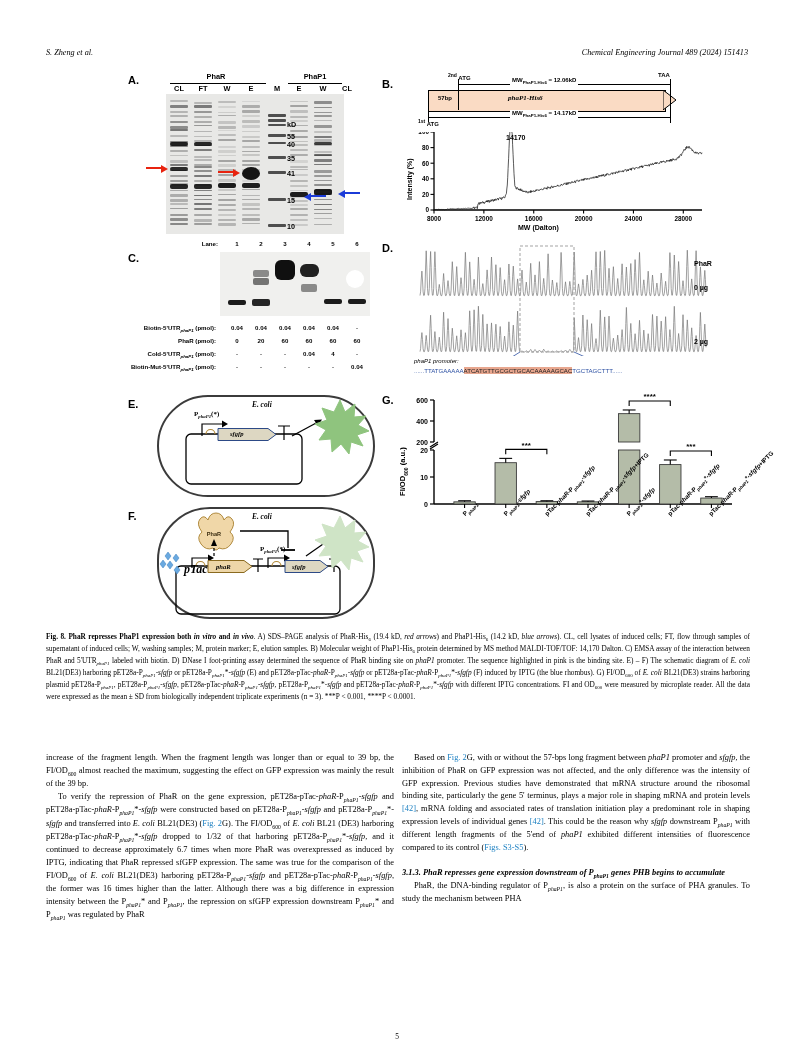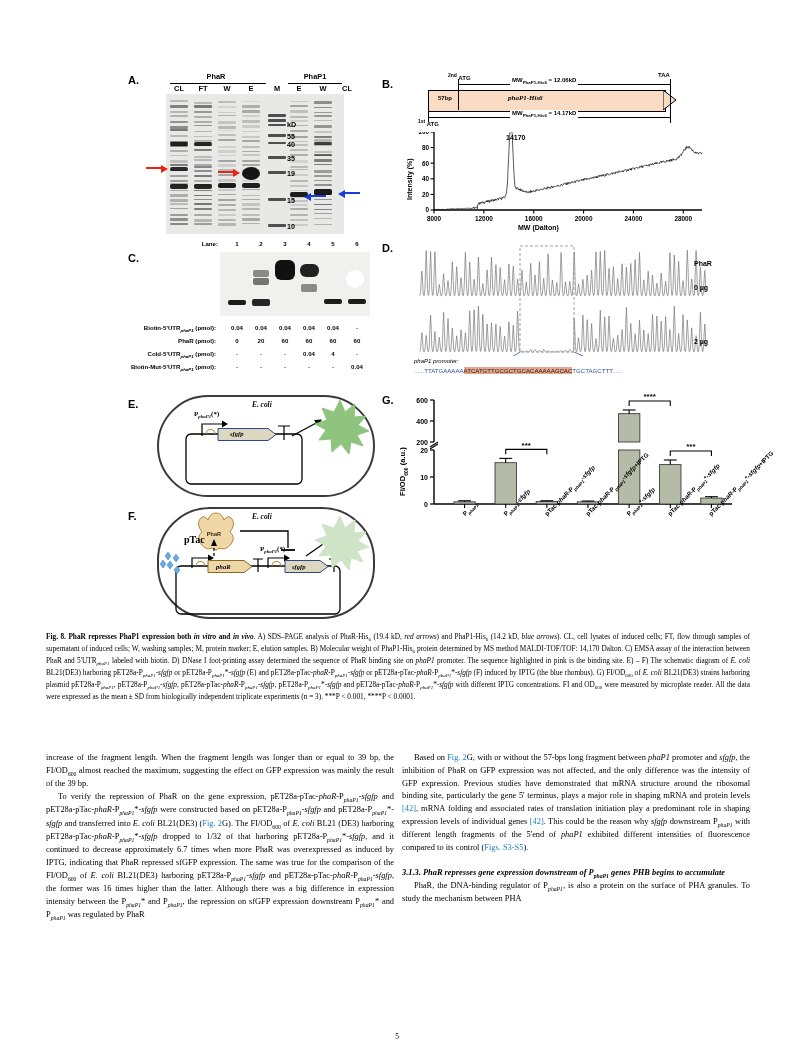--- a/index.html
+++ b/index.html
@@ -97,20 +97,24 @@
   .lnk{color:#1a7fc1;}
   sub{font-size:.68em;}
 
   .pageno{position:absolute;top:1032px;left:0;width:794px;text-align:center;font-size:7.4px;}
 </style>
 </head>
 <body>
 
 <div class="page">
 
+  <div class="runhead">
+    <span>S. Zheng et al.</span>
+    <span class="r">Chemical Engineering Journal 489 (2024) 151413</span>
+  </div>
 
   <div class="figure">
 
     <div id="panelA">
       <div class="plabel" style="left:-12px;top:2px;">A.</div>
       <div class="gelwrap" id="gelA">
           <div class="band" style="left: 4px; width: 18px; top: 6.19587px; height: 1.92774px; opacity: 0.32; background: rgb(85, 85, 85);"></div>
           <div class="band" style="left: 4px; width: 18px; top: 11.4416px; height: 2.45313px; opacity: 0.7; background: rgb(85, 85, 85);"></div>
           <div class="band" style="left: 4px; width: 18px; top: 17.1407px; height: 1.46785px; opacity: 0.35; background: rgb(85, 85, 85);"></div>
           <div class="band" style="left: 4px; width: 18px; top: 20.8471px; height: 1.92025px; opacity: 0.37; background: rgb(85, 85, 85);"></div>
@@ -300,21 +304,21 @@
           <div class="ghdr" style="left: 76px; top: 12px; width: 22px;">W</div>
           <div class="ghdr" style="left: 100px; top: 12px; width: 22px;">E</div>
           <div class="ghdr" style="left: 126px; top: 12px; width: 22px;">M</div>
           <div class="ghdr" style="left: 148px; top: 12px; width: 22px;">E</div>
           <div class="ghdr" style="left: 172px; top: 12px; width: 22px;">W</div>
           <div class="ghdr" style="left: 196px; top: 12px; width: 22px;">CL</div>
           <div class="mwlab" style="left: 147px; top: 48px;">kD</div>
           <div class="mwlab" style="left: 147px; top: 60px;">55</div>
           <div class="mwlab" style="left: 147px; top: 68px;">40</div>
           <div class="mwlab" style="left: 147px; top: 82px;">35</div>
-          <div class="mwlab" style="left: 147px; top: 97px;">19</div>
+          <div class="mwlab" style="left: 147px; top: 97px;">41</div>
           <div class="mwlab" style="left: 147px; top: 124px;">15</div>
           <div class="mwlab" style="left: 147px; top: 150px;">10</div>
           <div class="arrow-r" style="left: 6px; top: 95px;"></div>
           <div class="arrow-r" style="left: 78px; top: 99px;"></div>
           <div class="arrow-bl" style="left: 170px; top: 123px;"></div>
           <div class="arrow-bl" style="left: 204px; top: 120px;"></div>
         </div>
     </div>
 
     <div id="panelB">
@@ -512,21 +516,21 @@
 
         <path d="M100 27 L148 27 L148 44" stroke="#000" stroke-width="1.3" fill="none"></path>
         <path d="M141 46 L155 46" stroke="#000" stroke-width="1.8" fill="none"></path>
 
         <line x1="166" y1="52" x2="186" y2="38" stroke="#000" stroke-width="1.2"></line>
         <polygon points="190,35.5 182,36 186,42" fill="#000"></polygon>
 
         <polygon points="200,12 205,24 215,16 214,29 226,28 218,37 229,43 217,47 223,58 211,54 209,66 201,56 192,64 191,51 179,52 186,42 175,36 187,32 182,20 194,24" fill="#cfe4c6" stroke="#cfe4c6"></polygon>
       </svg>
       <div class="ecoli" style="left:112px;top:8px;">E. coli</div>
-      <div class="promlab" style="left:44px;top:30px;font-size:10px;">pTac</div>
+      <div class="promlab" style="left:44px;top:58px;font-size:12px;font-style:italic;">pTac</div>
       <div class="promlab" style="left:120px;top:41px;">
         <span>P</span><sub style="font-style:italic;font-size:4.8px;">phaP1</sub><span>(*)</span>
       </div>
       <div style="position:absolute;left:76px;top:59px;font-family:'Liberation Serif',serif;font-style:italic;font-weight:bold;font-size:6.6px;">phaR</div>
       <div style="position:absolute;left:152px;top:59px;font-family:'Liberation Serif',serif;font-style:italic;font-weight:bold;font-size:6.6px;">sfgfp</div>
     </div>
 
     <div id="panelG">
       <div class="plabel" style="left:-6px;top:2px;">G.</div>
       <div id="chartArea">

